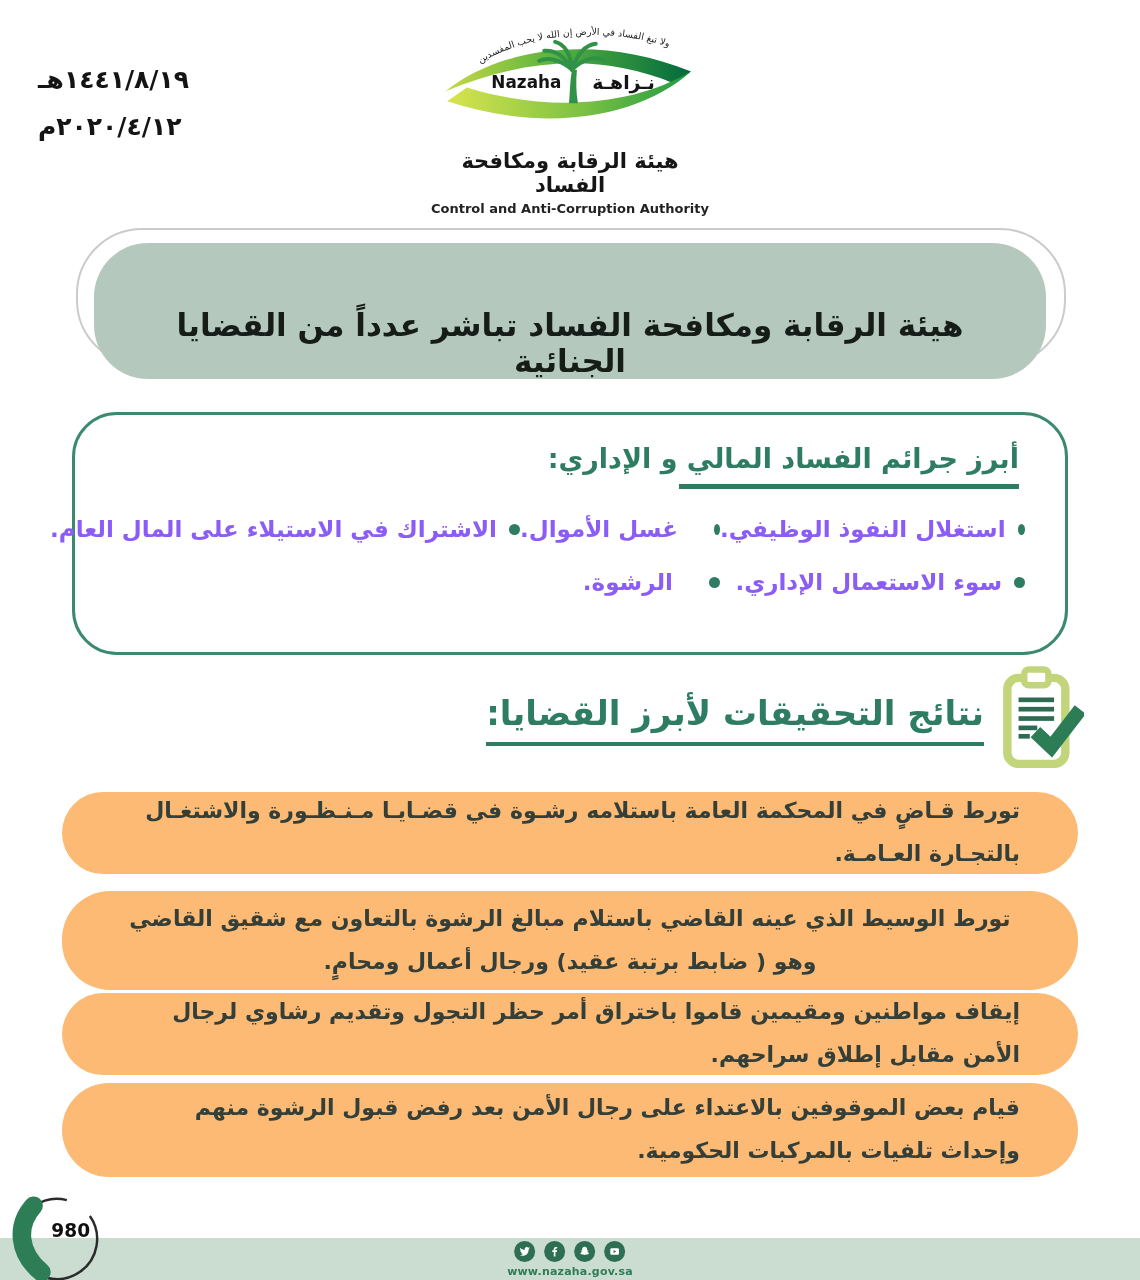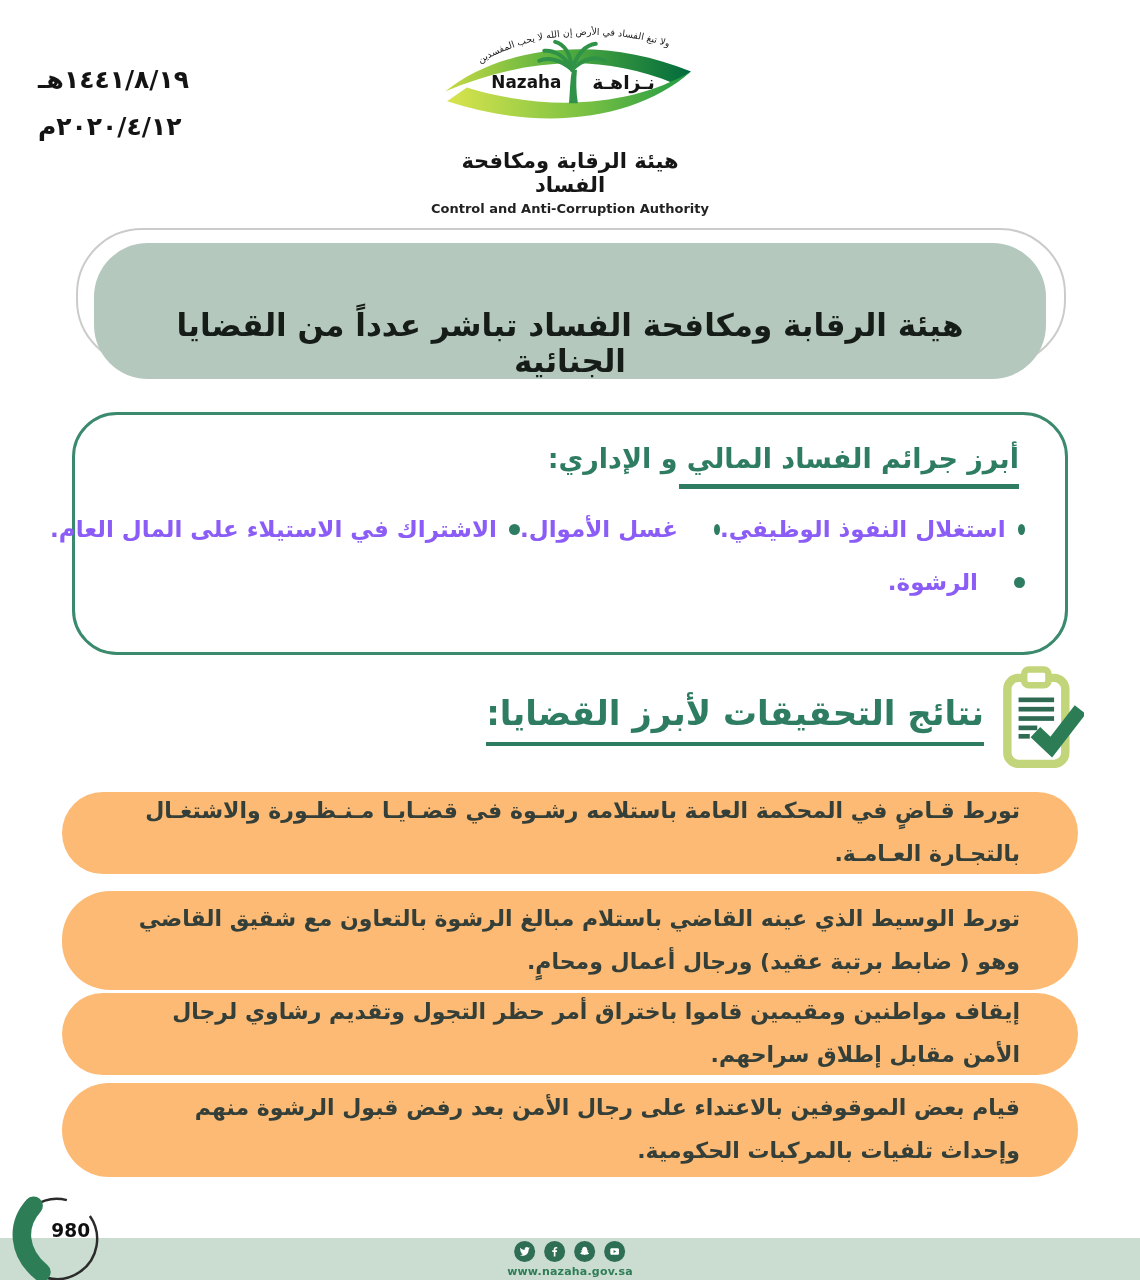--- a/index.html
+++ b/index.html
@@ -37,21 +37,21 @@
   
   .results-header{position:absolute;top:666px;right:56px;display:flex;direction:rtl;align-items:center;gap:14px;}
   .results-title{font-size:34px;font-weight:bold;color:#2e7d62;direction:rtl;}
   .results-underline{height:4px;background:#2e7d62;margin-top:9px;width:100%;}
 
   
   .result-bar{position:absolute;left:62px;width:1016px;background:#fdba74;box-sizing:border-box;
               display:flex;align-items:center;direction:rtl;text-align:right;
               padding:0 58px;color:#333f38;font-weight:bold;font-size:22px;line-height:1.95;}
   .bar1{top:792px;height:82px;border-radius:44px;}
-  .bar2{top:891px;height:99px;border-radius:48px;}
+  .bar2{top:891px;height:99px;border-radius:48px;text-align:center;}
   .bar3{top:993px;height:82px;border-radius:44px;}
   .bar4{top:1083px;height:94px;border-radius:48px;}
 
   
   .footer-bar{position:absolute;left:0;bottom:0;width:1140px;height:42px;background:#cbdcd1;}
   .phone-badge{position:absolute;left:2px;top:1194px;width:114px;height:88px;}
   .footer-center{position:absolute;left:50%;transform:translateX(-50%);top:1241px;text-align:center;}
   .social-row{display:flex;gap:9px;justify-content:center;}
   .social{width:21px;height:21px;border-radius:50%;background:#2d6e55;display:flex;
           align-items:center;justify-content:center;cursor:pointer;}
@@ -121,20 +121,24 @@
       <div class="bullet-item w2">
         <span class="dot"></span>
         <span>غسل الأموال.</span>
       </div>
       <div class="bullet-item">
         <span class="dot"></span>
         <span>الاشتراك في الاستيلاء على المال العام.</span>
       </div>
     </div>
     <div class="bullet-row">
+      <div class="bullet-item w1">
+        <span class="dot"></span>
+        <span>سوء الاستعمال الإداري.</span>
+      </div>
       <div class="bullet-item w2">
         <span class="dot"></span>
         <span>الرشوة.</span>
       </div>
     </div>
   </div>
 
   <div class="results-header">
     <svg width="86" height="106" viewBox="0 0 92 112">
       <rect x="10" y="12" width="62" height="92" rx="12" fill="#ffffff" stroke="#c3d57a" stroke-width="9"></rect>

